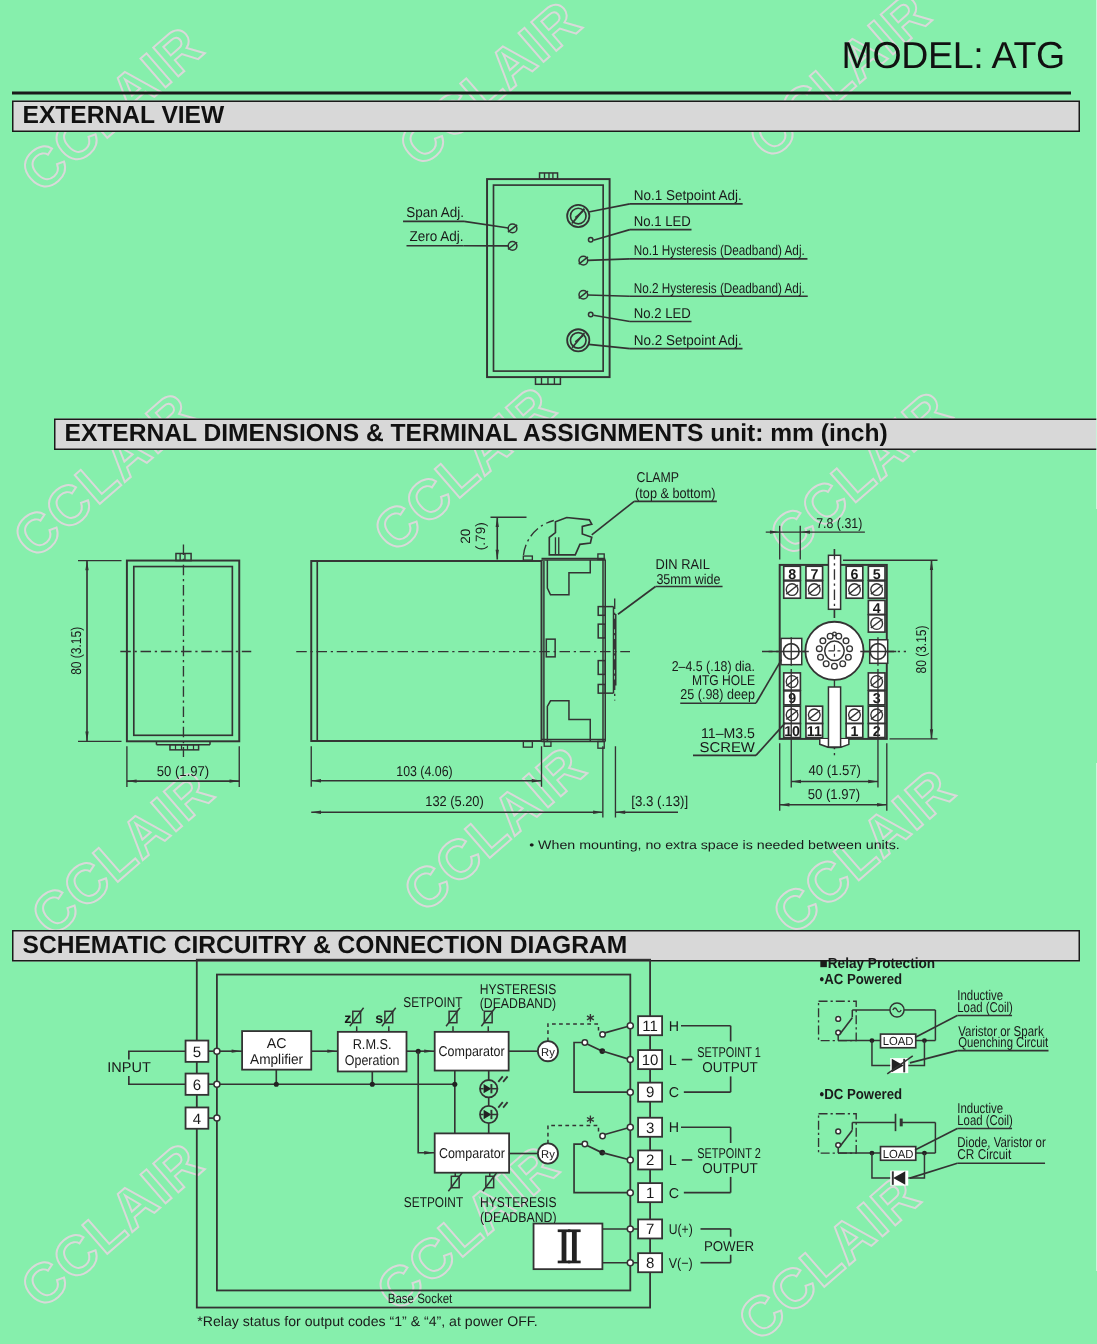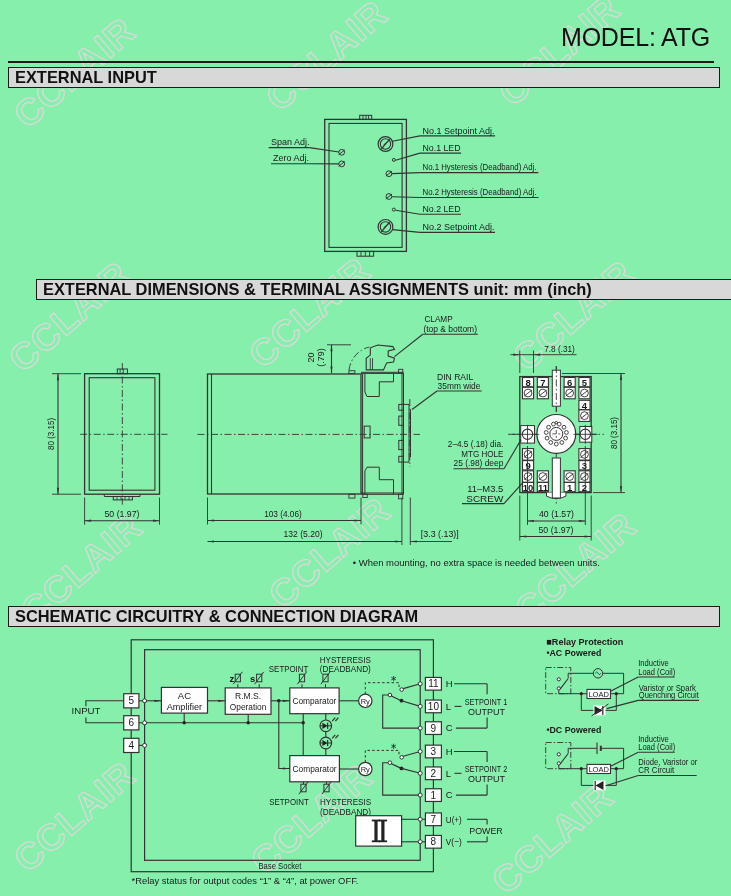--- a/index.html
+++ b/index.html
@@ -21,23 +21,23 @@
 <div class="wm" style="left:310px;top:312px;"></div>
 <div class="wm" style="left:574px;top:315px;"></div>
 <div class="wm" style="left:82px;top:568px;"></div>
 <div class="wm" style="left:330px;top:552px;"></div>
 <div class="wm" style="left:576px;top:567px;"></div>
 <div class="wm" style="left:75px;top:816px;"></div>
 <div class="wm" style="left:312px;top:818px;"></div>
 <div class="wm" style="left:553px;top:838px;"></div>
 <div style="position:absolute; left:561px; top:22.5px; font-size:25px; letter-spacing:-0.2px; color:#111;">MODEL: ATG</div>
 <div style="position:absolute; left:8px; top:61px; width:706px; height:1.6px; background:#1a1a1a;"></div>
-<div class="bar" style="top:67px;">EXTERNAL INPUT</div>
+<div class="bar" style="top:67px;">EXTERNAL VIEW</div>
 <div class="bar" style="top:278.5px;margin-left:28px;">EXTERNAL DIMENSIONS &amp; TERMINAL ASSIGNMENTS unit: mm (inch)</div>
-<div class="bar" style="top:606px;">SCHEMATIC CIRCUITRY &amp; CONNECTION DIAGRAM</div>
+<div class="bar" style="top:620px;">SCHEMATIC CIRCUITRY &amp; CONNECTION DIAGRAM</div>
 <svg width="731" height="896" viewBox="0 0 731 896" style="position:absolute;left:0;top:0;">
 <rect x="324.7" y="119.4" width="81.7" height="132" fill="none" stroke="#333" stroke-width="1.3"></rect>
 <rect x="329.0" y="123.4" width="73.1" height="124" fill="none" stroke="#333" stroke-width="1.1"></rect>
 <rect x="359.7" y="115.3" width="12.0" height="4.1" fill="none" stroke="#333" stroke-width="1.0"></rect>
 <line x1="363.0" y1="115.3" x2="363.0" y2="119.4" stroke="#333" stroke-width="0.9"></line>
 <line x1="366.0" y1="115.3" x2="366.0" y2="119.4" stroke="#333" stroke-width="0.9"></line>
 <line x1="368.6" y1="115.3" x2="368.6" y2="119.4" stroke="#333" stroke-width="0.9"></line>
 <rect x="357.0" y="251.4" width="16.6" height="4.8" fill="none" stroke="#333" stroke-width="1.0"></rect>
 <line x1="361.0" y1="251.4" x2="361.0" y2="256.2" stroke="#333" stroke-width="0.9"></line>
 <line x1="365.3" y1="251.4" x2="365.3" y2="256.2" stroke="#333" stroke-width="0.9"></line>

